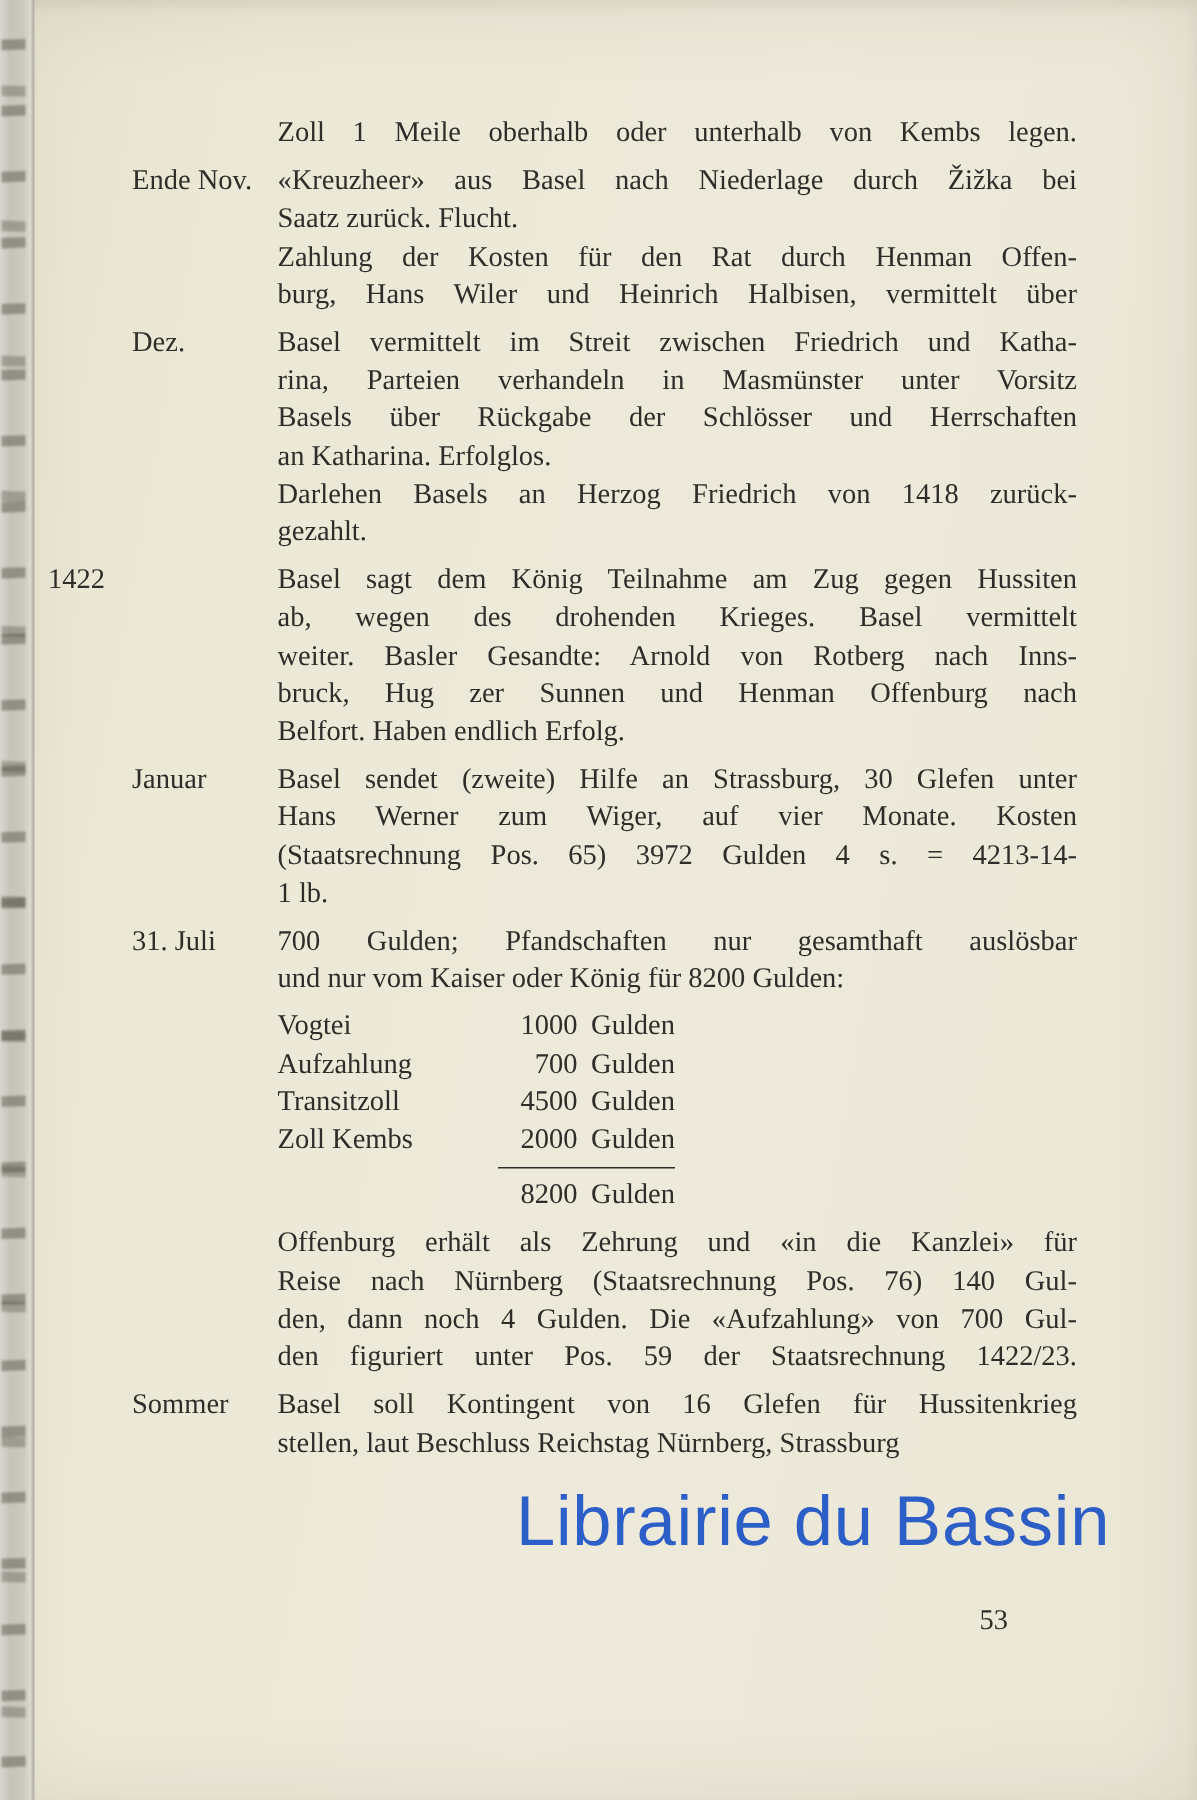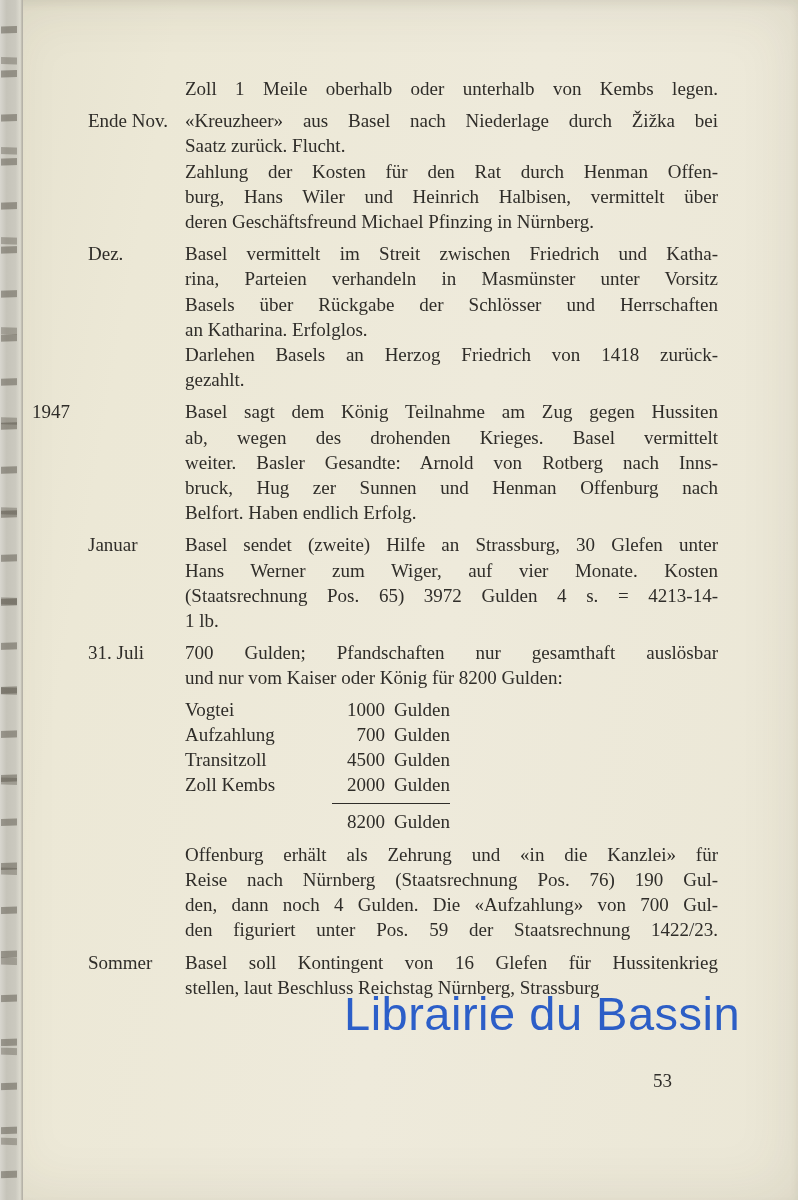--- a/index.html
+++ b/index.html
@@ -74,38 +74,37 @@
       </div>
     </div>
 
     <div class="entry">
       <div class="date-label">Ende Nov.</div>
       <div class="body">
         <p class="line j">«Kreuzheer» aus Basel nach Niederlage durch Žižka bei</p>
         <p class="line">Saatz zurück. Flucht.</p>
         <p class="line j">Zahlung der Kosten für den Rat durch Henman Offen-</p>
         <p class="line j">burg, Hans Wiler und Heinrich Halbisen, vermittelt über</p>
-        <p class="line">deren Geschäftsfreund Michael Pfinzing in Nürnberg.</p>
       </div>
     </div>
 
     <div class="entry">
       <div class="date-label">Dez.</div>
       <div class="body">
         <p class="line j">Basel vermittelt im Streit zwischen Friedrich und Katha-</p>
         <p class="line j">rina, Parteien verhandeln in Masmünster unter Vorsitz</p>
         <p class="line j">Basels über Rückgabe der Schlösser und Herrschaften</p>
         <p class="line">an Katharina. Erfolglos.</p>
         <p class="line j">Darlehen Basels an Herzog Friedrich von 1418 zurück-</p>
         <p class="line">gezahlt.</p>
       </div>
     </div>
 
     <div class="entry">
-      <div class="date-label year">1947</div>
+      <div class="date-label year">1422</div>
       <div class="body">
         <p class="line j">Basel sagt dem König Teilnahme am Zug gegen Hussiten</p>
         <p class="line j">ab, wegen des drohenden Krieges. Basel vermittelt</p>
         <p class="line j">weiter. Basler Gesandte: Arnold von Rotberg nach Inns-</p>
         <p class="line j">bruck, Hug zer Sunnen und Henman Offenburg nach</p>
         <p class="line">Belfort. Haben endlich Erfolg.</p>
       </div>
     </div>
 
     <div class="entry">
@@ -160,21 +159,21 @@
         <div class="tamt">
           <div class="tnum">8200</div>
           <div class="tunit">Gulden</div>
         </div>
       </div>
     </div>
 
     <div class="entry">
       <div class="body">
         <p class="line j">Offenburg erhält als Zehrung und «in die Kanzlei» für</p>
-        <p class="line j">Reise nach Nürnberg (Staatsrechnung Pos. 76) 190 Gul-</p>
+        <p class="line j">Reise nach Nürnberg (Staatsrechnung Pos. 76) 140 Gul-</p>
         <p class="line j">den, dann noch 4 Gulden. Die «Aufzahlung» von 700 Gul-</p>
         <p class="line j">den figuriert unter Pos. 59 der Staatsrechnung 1422/23.</p>
       </div>
     </div>
 
     <div class="entry">
       <div class="date-label">Sommer</div>
       <div class="body">
         <p class="line j">Basel soll Kontingent von 16 Glefen für Hussitenkrieg</p>
         <p class="line">stellen, laut Beschluss Reichstag Nürnberg, Strassburg</p>

